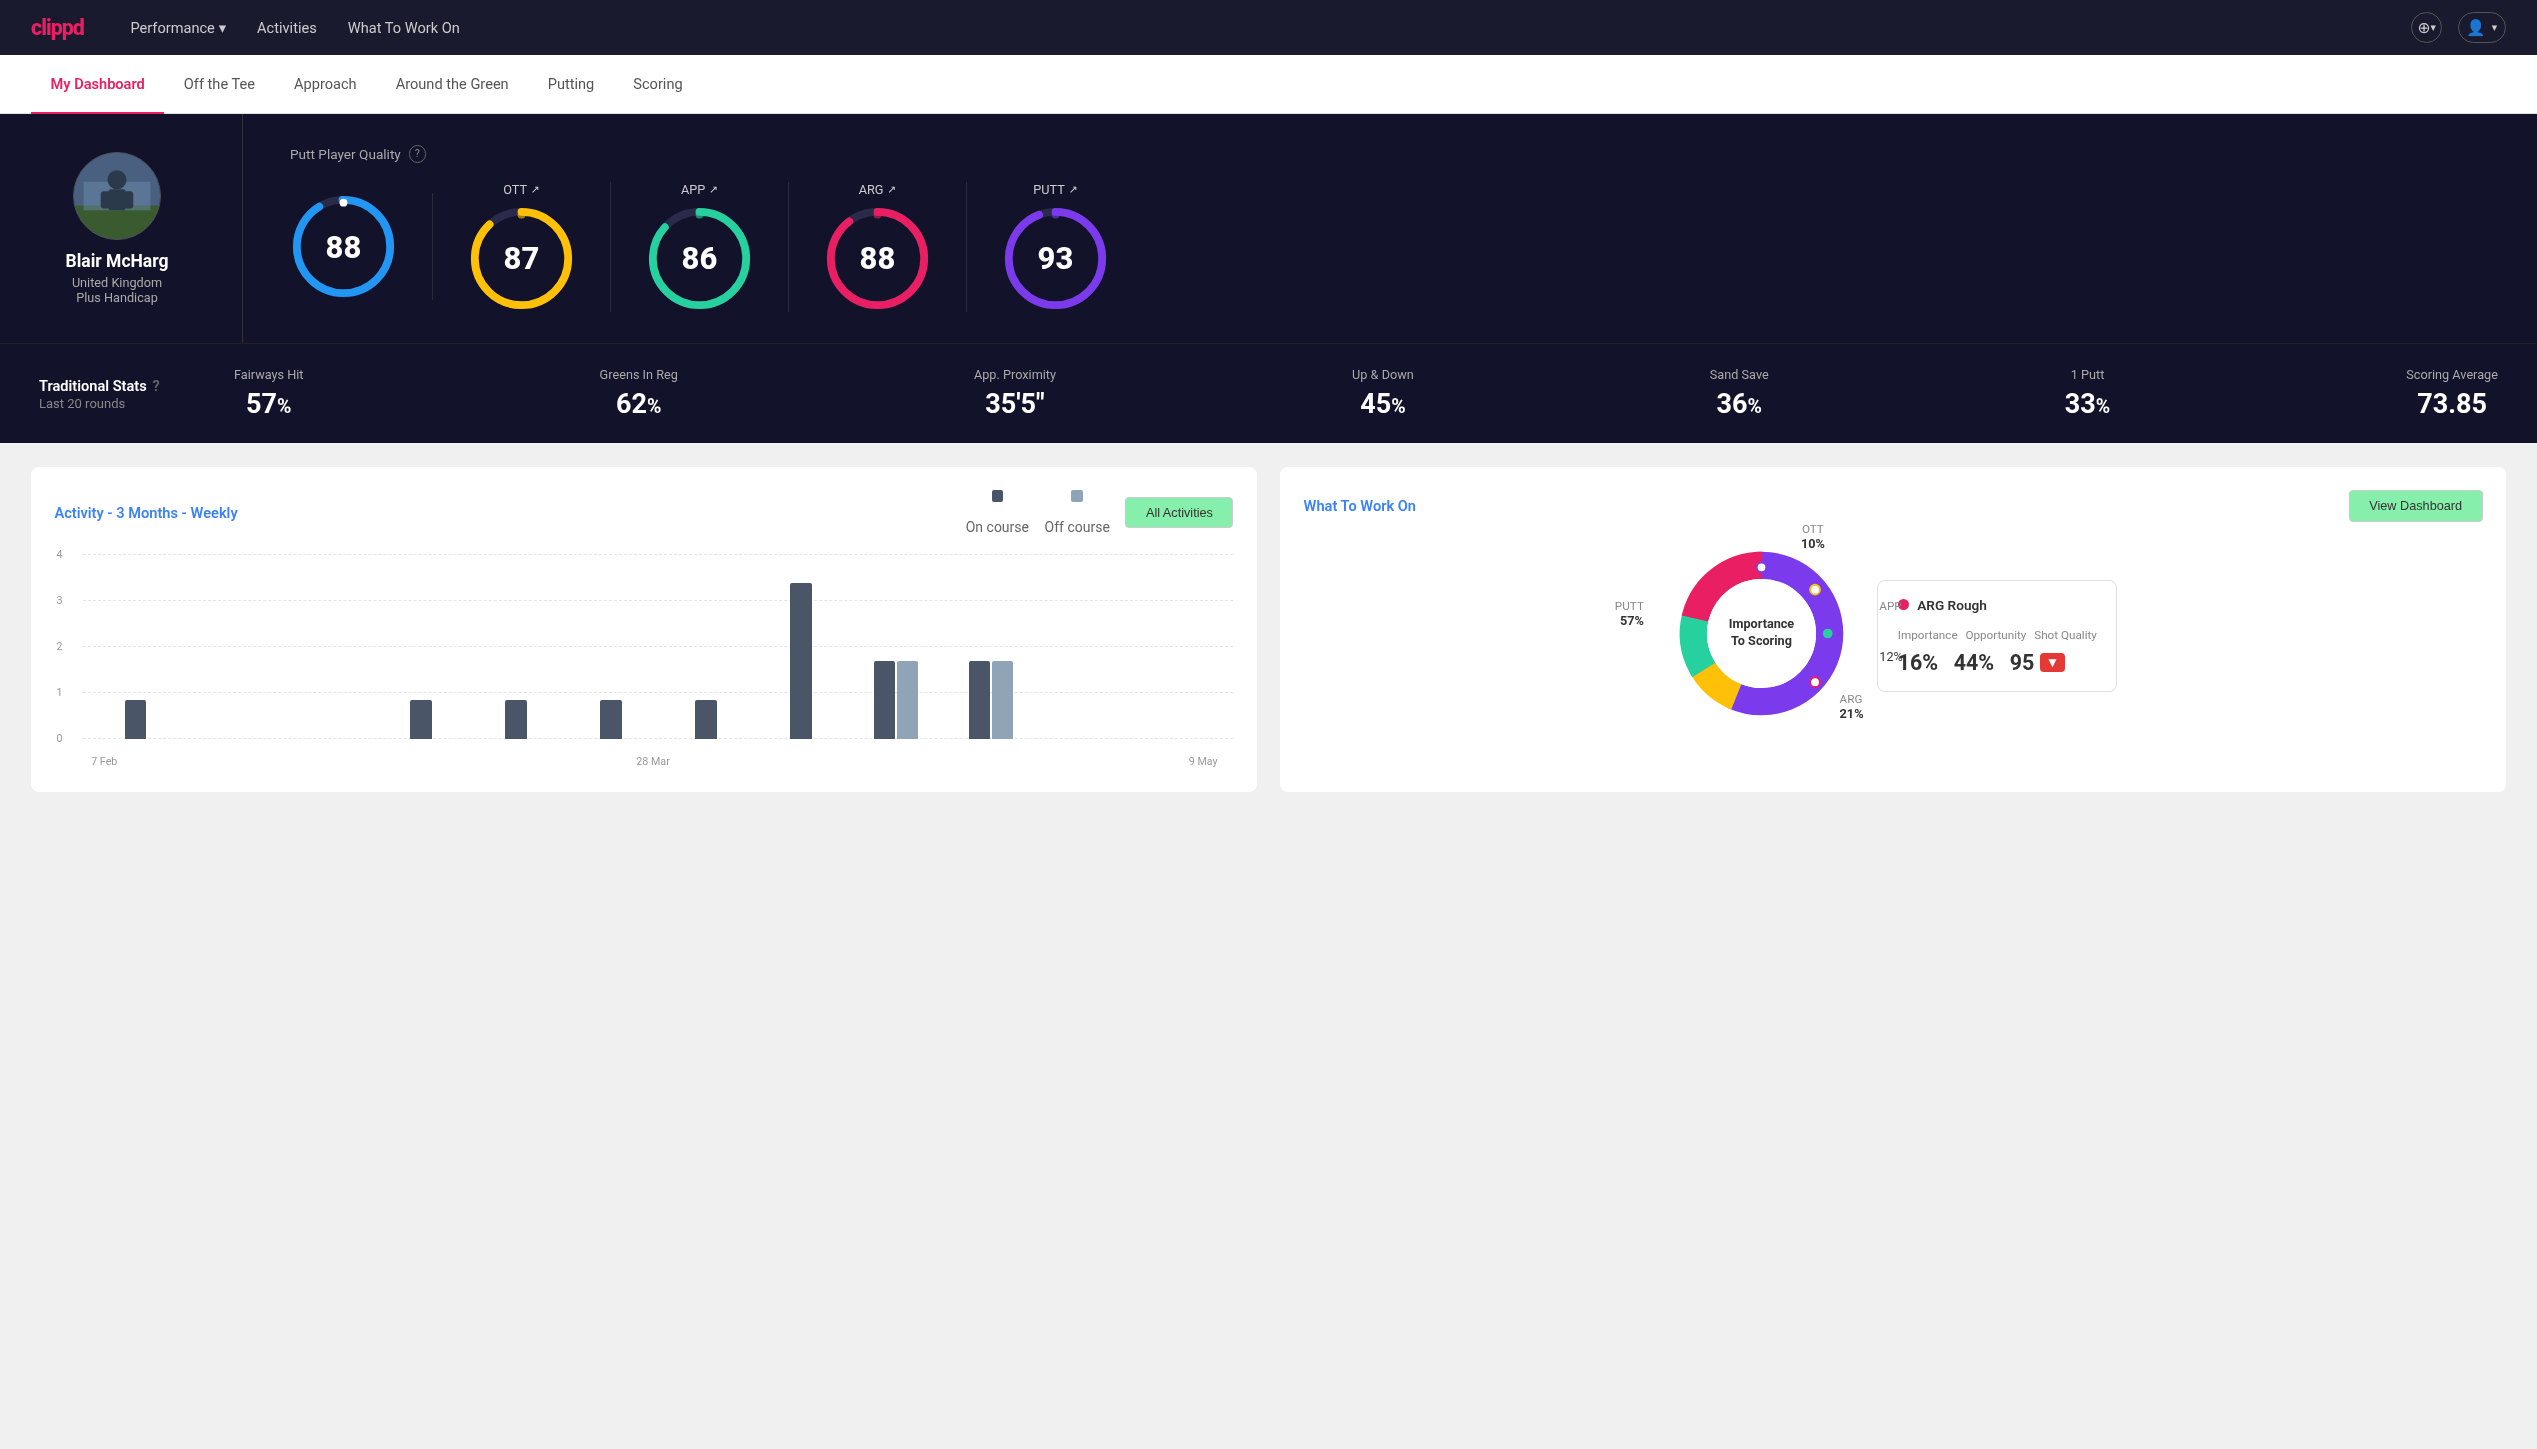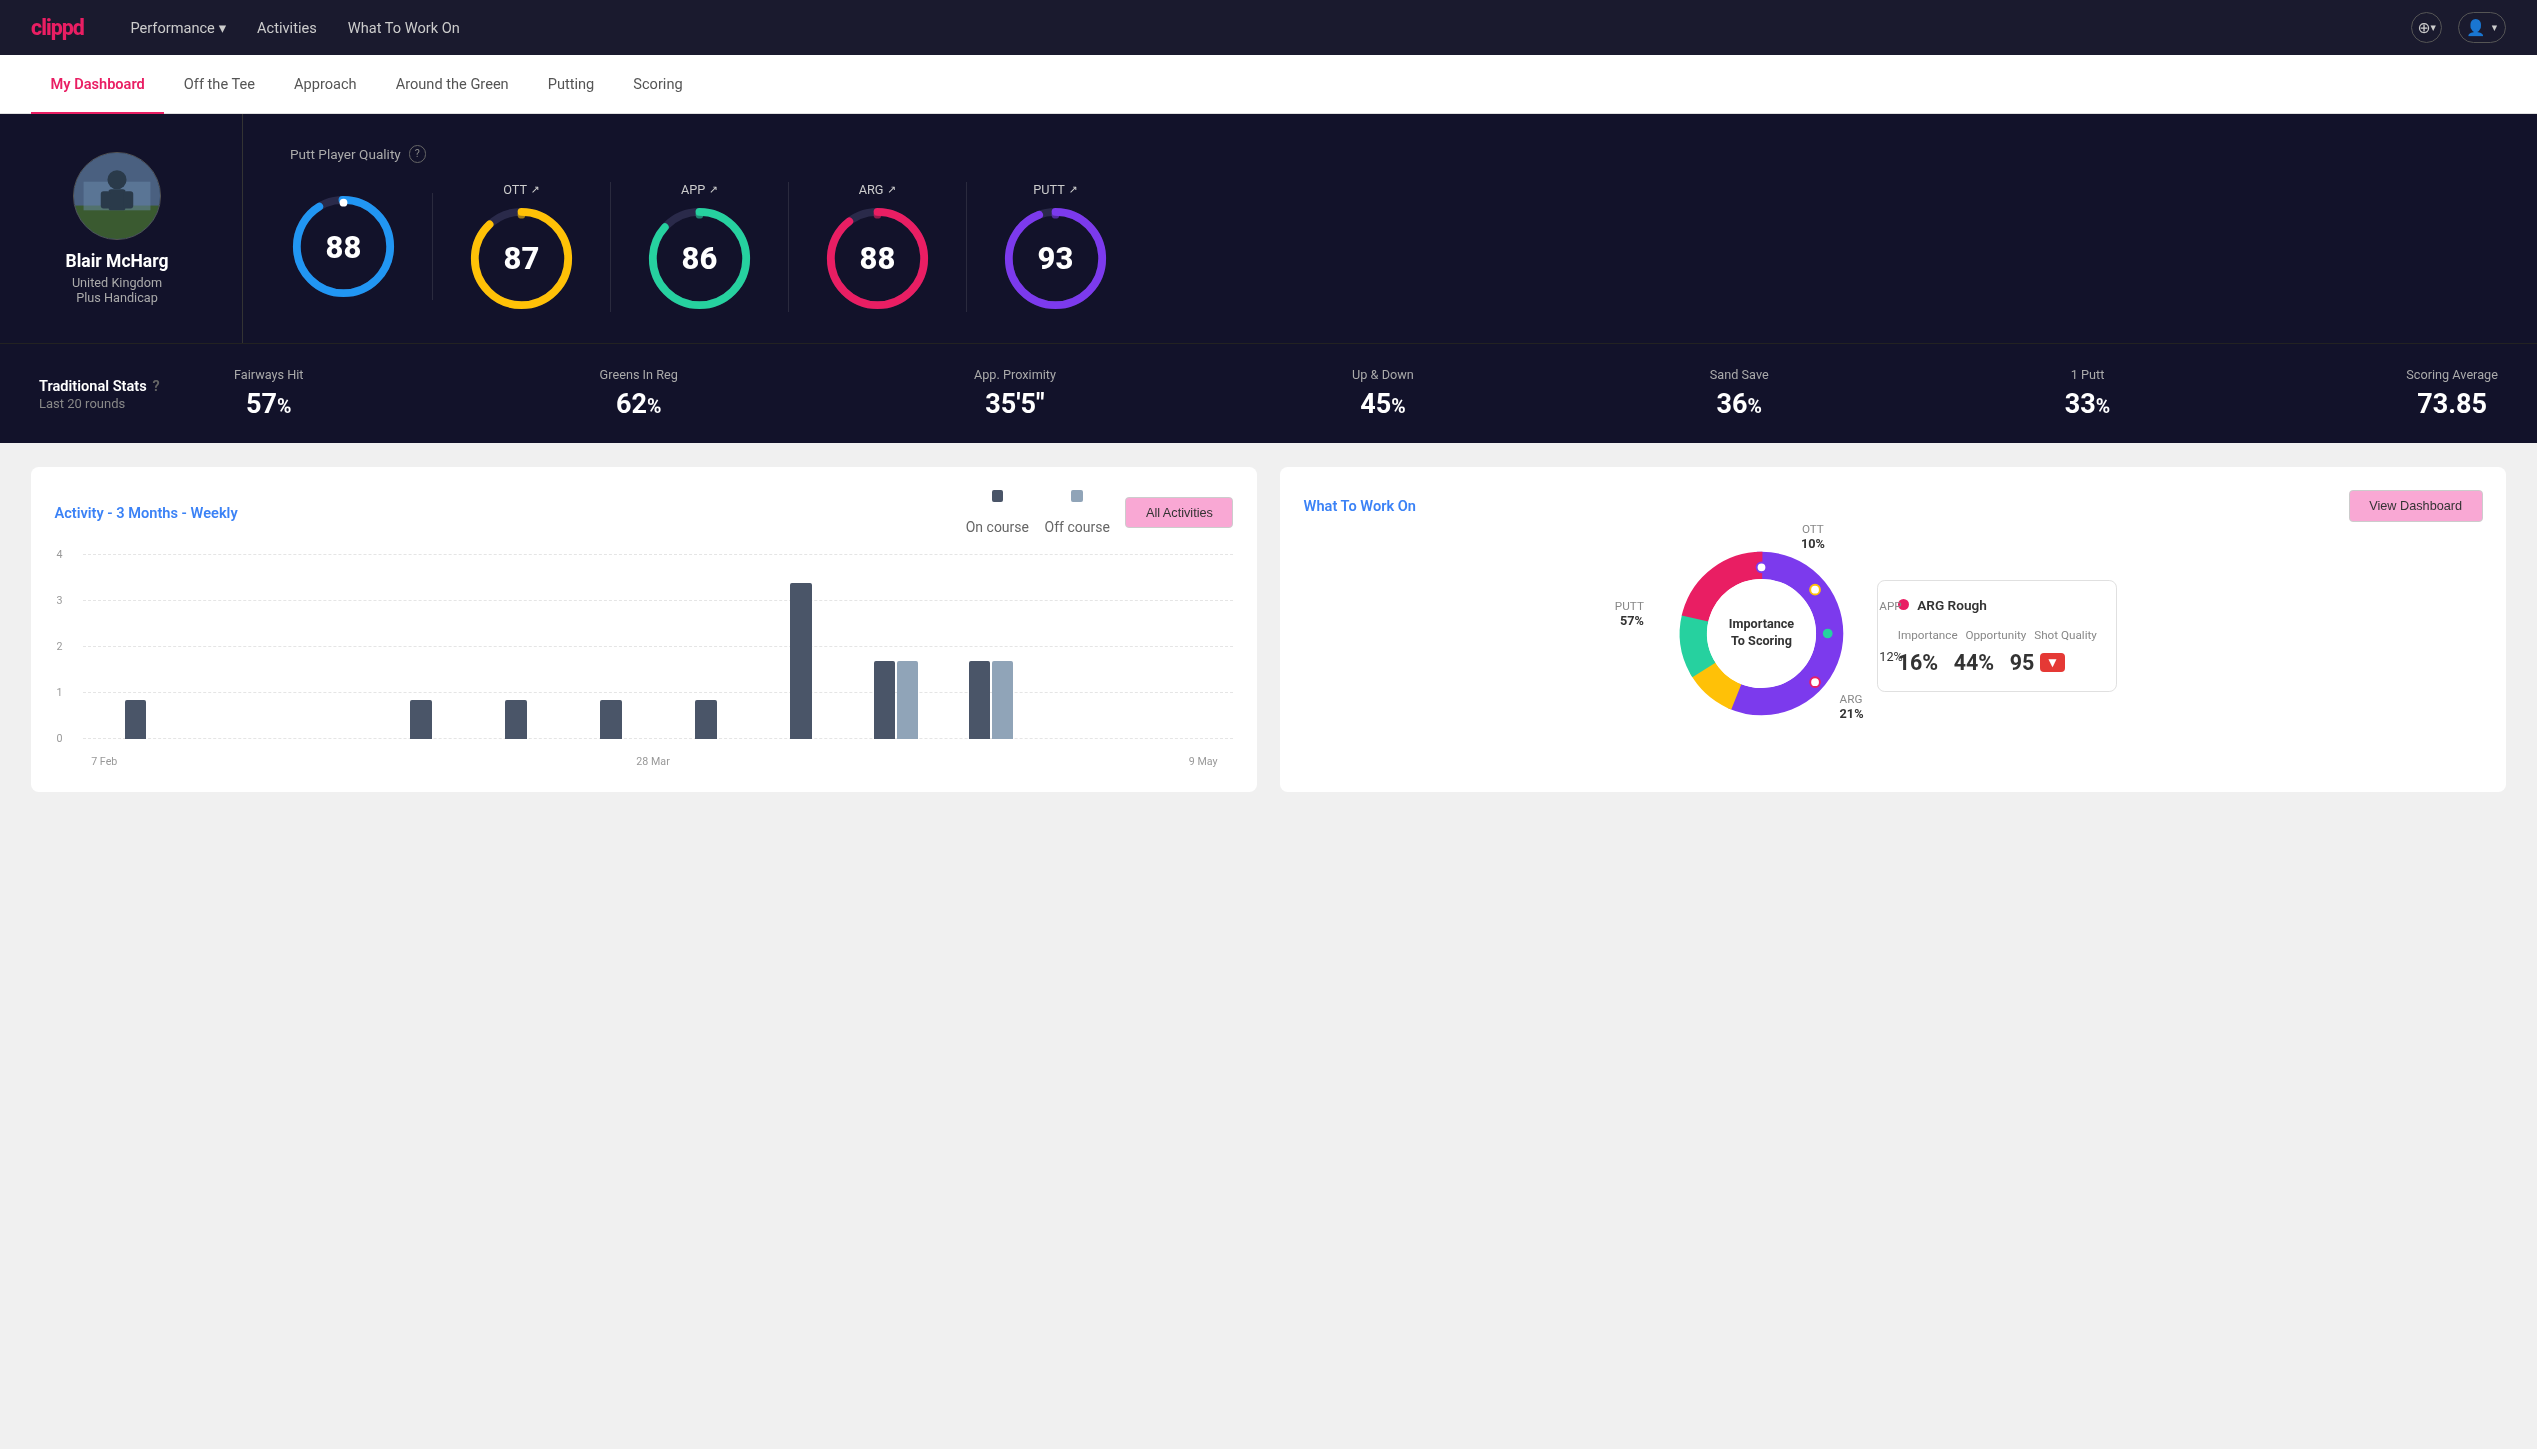--- a/index.html
+++ b/index.html
@@ -186,21 +186,21 @@
       margin-bottom: 19.5px;
     }
     .card-title { font-size: 14.6px; font-weight: 600; color: #3b82f6; }
 
     .legend { display: flex; align-items: center; gap: 15.6px; }
     .legend-item { display: flex; align-items: center; gap: 17px; font-size: 14px; color: #666; flex-direction: column; }
     .legend-dot { width: 11.7px; height: 11.7px; border-radius: 1.9px; }
 
     .btn-outline {
       border: 1.5px solid #ccc;
-      background: #f9a8d4;
+      background: #86efac;
       color: #333;
       padding: 7.8px 19.5px;
       border-radius: 3.9px;
       font-size: 12.7px;
       cursor: pointer;
       font-weight: 500;
     }
 
     
     .bar-chart-area {

